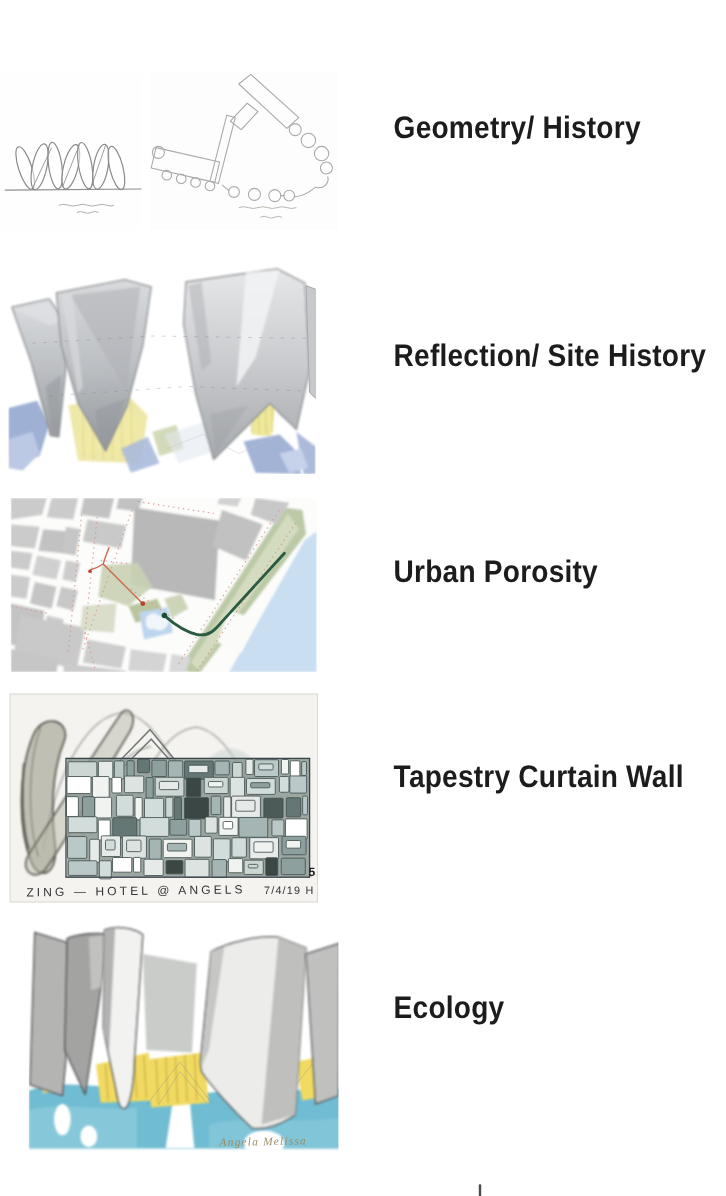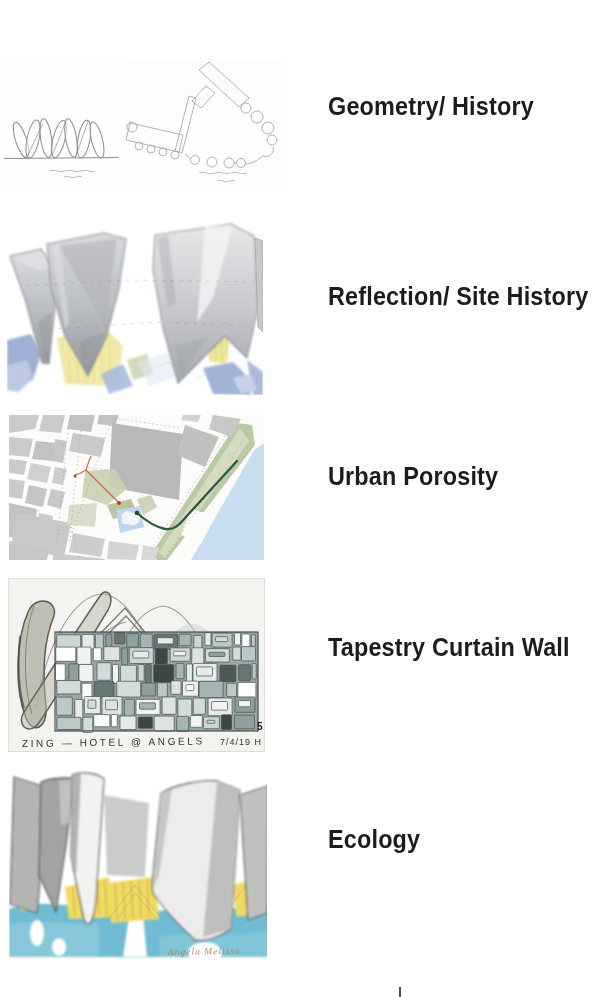--- a/index.html
+++ b/index.html
@@ -406,21 +406,21 @@
 
 <g fill="#333333" font-family="Liberation Sans,sans-serif" font-size="10" letter-spacing="2.6">
 <text x="14" y="169" transform="rotate(-0.8 14 169)">ZING — HOTEL @ ANGELS</text>
 <text x="212" y="167" font-size="9" letter-spacing="1">7/4/19 H</text>
 </g>
 
 <text x="249" y="152" font-family="Liberation Sans,sans-serif" font-size="10" font-weight="bold" fill="#222222">5</text>
 </svg>
 </div>
 
-<div class="fig" style="left:9px;top:765px;width:258px;height:197px;">
+<div class="fig" style="left:24px;top:765px;width:258px;height:197px;">
 <svg width="258" height="197" viewBox="0 0 258 197" xmlns="http://www.w3.org/2000/svg">
 <defs>
 <filter id="soft5" x="-10%" y="-10%" width="120%" height="120%">
           <feGaussianBlur stdDeviation="1"></feGaussianBlur>
         </filter>
 </defs>
 <rect width="258" height="197" fill="#ffffff"></rect>
 
 <g filter="url(#soft5)">
 <path d="M0,144 C24,134 52,142 76,140 C104,138 120,148 146,146 C170,144 188,138 210,142 C232,146 248,140 263,142 L263,192 L0,192 Z" fill="#6fbcd2"></path>

